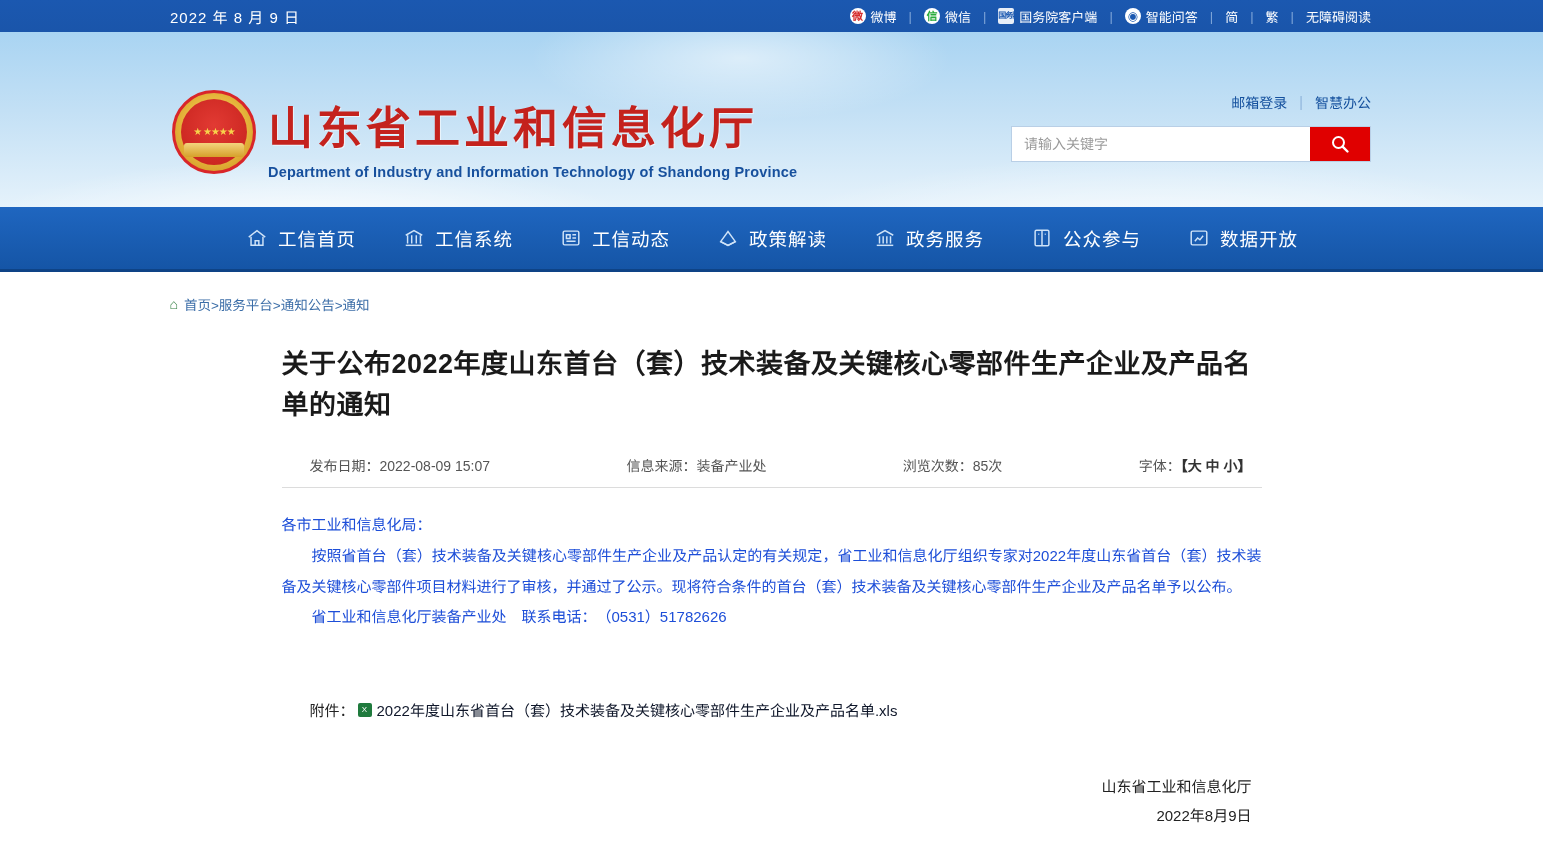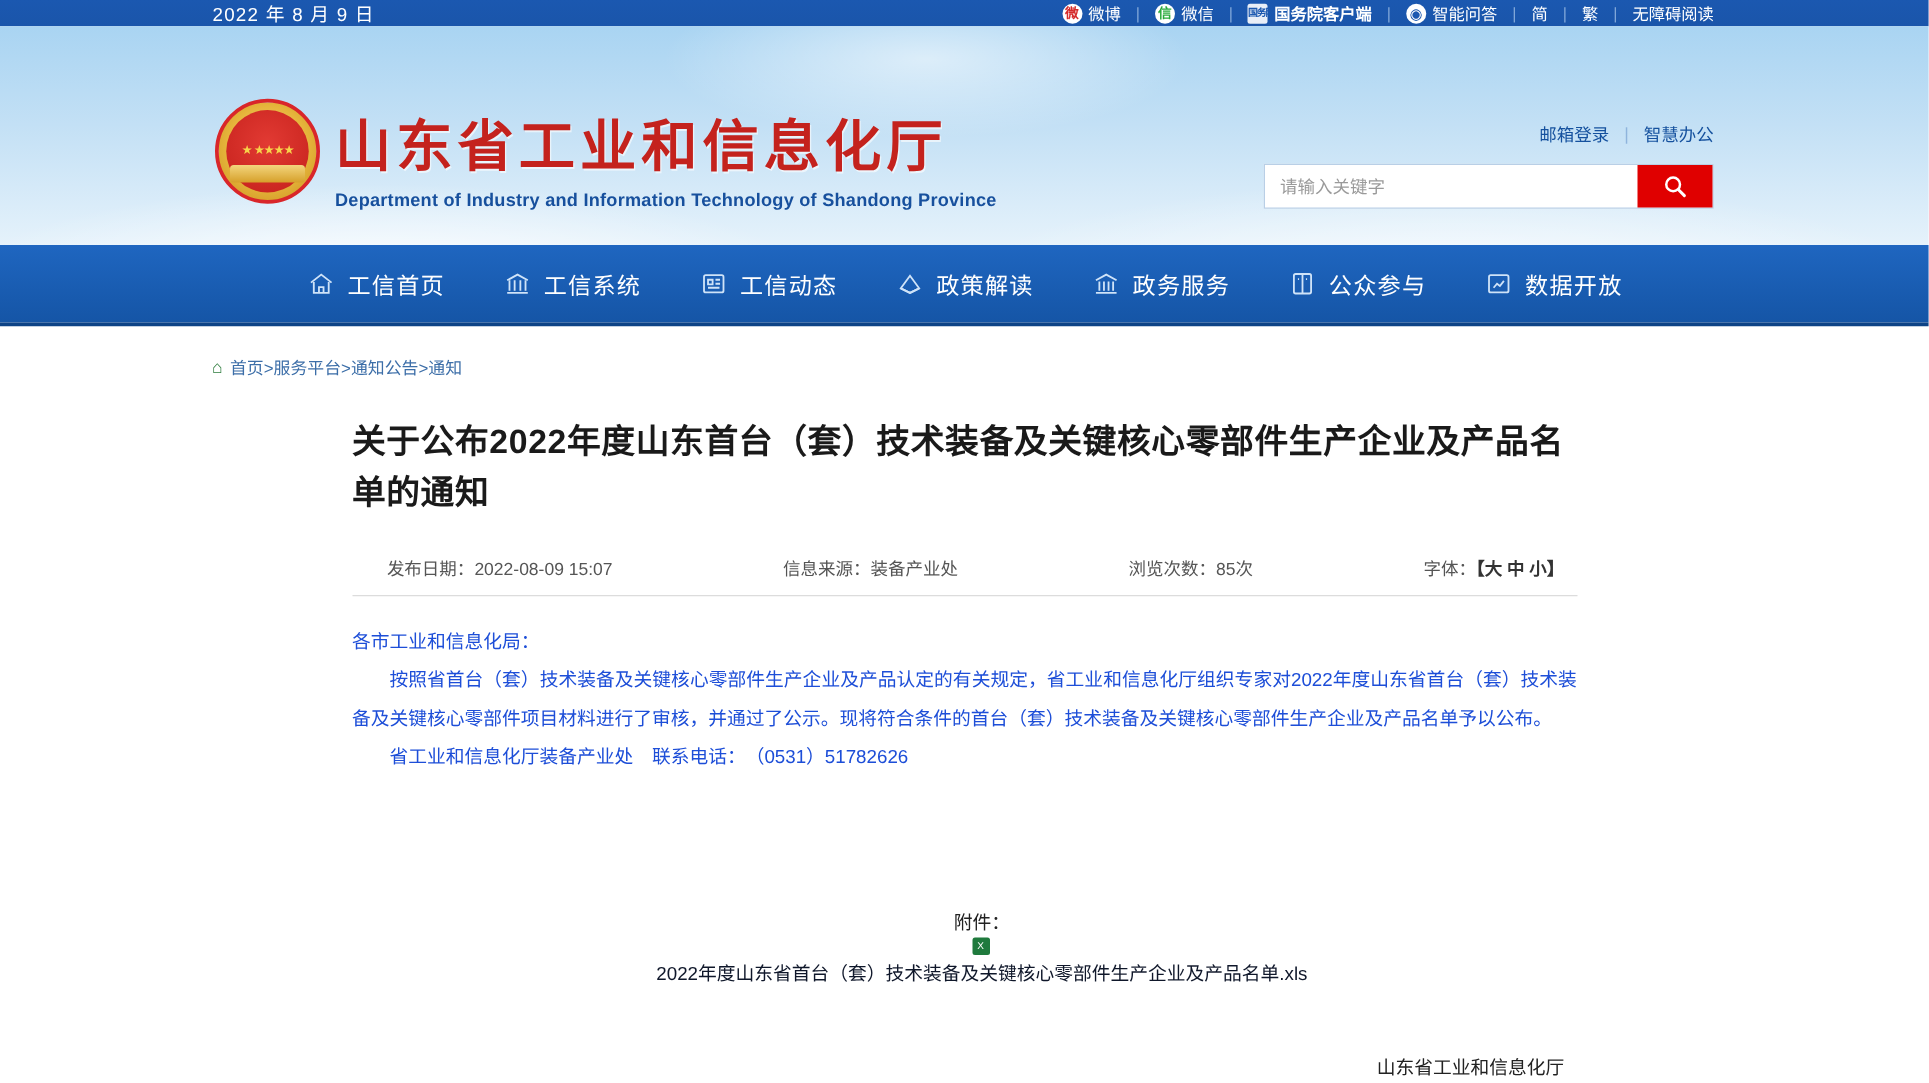--- a/index.html
+++ b/index.html
@@ -6,21 +6,21 @@
   html, body {
     margin: 0; padding: 0;
     width: 1543px; height: 866px;
     overflow: hidden;
     font-family: "Liberation Sans", "DejaVu Sans", sans-serif;
     background: #ffffff;
   }
 
   
   .topbar {
-    height: 21px;
+    height: 32px;
     background: linear-gradient(to bottom, #1b58b0, #1a55aa);
     color: #ffffff;
     display: flex;
     align-items: center;
     font-size: 14px;
     position: relative;
   }
   .topbar .date {
     position: absolute;
     left: 170px;
@@ -130,21 +130,21 @@
   .site-title .en {
     margin-top: 7px;
     font-size: 14.5px;
     font-weight: bold;
     color: #17509d;
     letter-spacing: 0.2px;
     white-space: nowrap;
   }
   .banner-right {
     position: absolute;
-    right: 172px; top: 76px;
+    right: 172px; top: 60px;
     width: 360px;
   }
   .banner-right .quicklinks {
     display: flex;
     justify-content: flex-end;
     align-items: center;
     font-size: 14px;
     color: #15519e;
     gap: 12px;
     margin-bottom: 14px;
@@ -246,28 +246,27 @@
   .body-text {
     margin-top: 22px;
     font-size: 15px;
     line-height: 2.05;
     color: #1d4ed8;
     text-align: justify;
   }
   .body-text p { margin: 0; }
   .body-text p.indent { text-indent: 2em; }
   .attach {
-    margin-top: 104px;
+    margin-top: 66px;
     font-size: 15px;
     color: #222;
     padding-left: 28px;
     display: flex;
     align-items: center;
     gap: 3px;
-    flex-direction: column;
   }
   .attach .xls-ico {
     display: inline-block;
     width: 14px; height: 14px;
     background: #1f7a3d;
     color: #fff;
     font-size: 8px;
     line-height: 14px;
     text-align: center;
     border-radius: 2px;
@@ -294,21 +293,21 @@
       <span>微博</span>
     </span>
     <span class="sep">|</span>
     <span class="item">
       <span class="mini-icon weixin">信</span>
       <span>微信</span>
     </span>
     <span class="sep">|</span>
     <span class="item">
       <span class="mini-icon square">国务院</span>
-      <span style="font-weight:bold">国务院客户端</span>
+      <span style="font-weight:normal">国务院客户端</span>
     </span>
     <span class="sep">|</span>
     <span class="item">
       <span class="mini-icon robot">◉</span>
       <span>智能问答</span>
     </span>
     <span class="sep">|</span>
     <span class="item">
       <span>简</span>
     </span>

